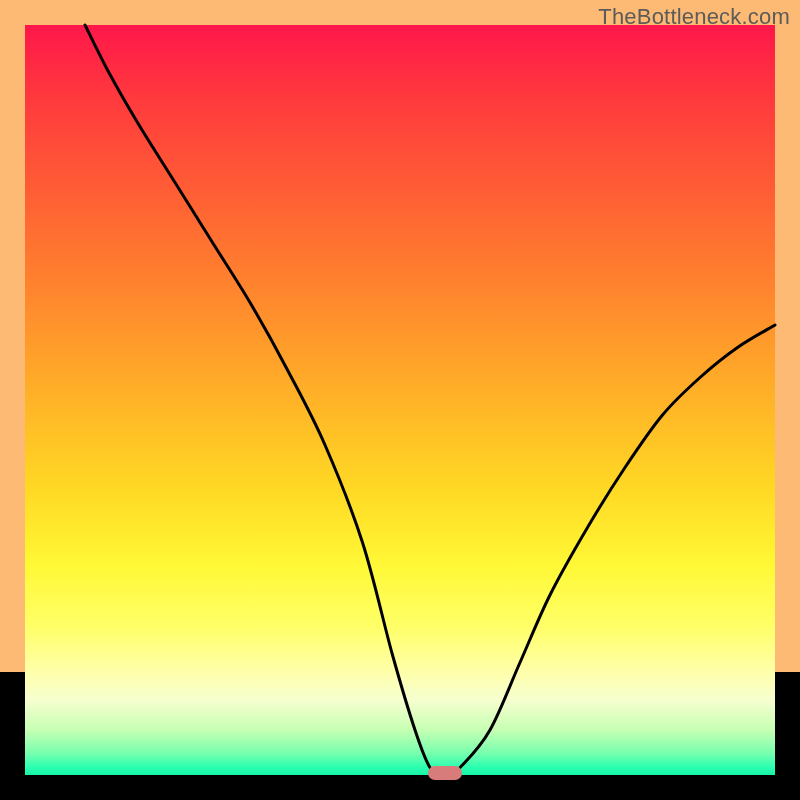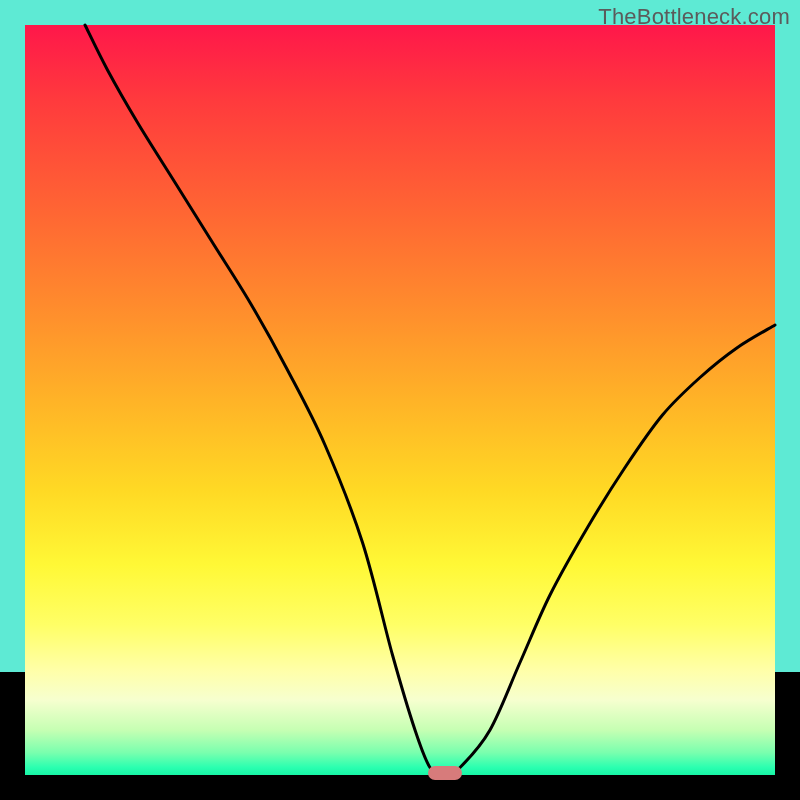--- a/index.html
+++ b/index.html
@@ -8,21 +8,21 @@
     width: 800px;
     height: 800px;
     background: #000;
     overflow: hidden;
     font-family: Arial, Helvetica, sans-serif;
   }
   .frame {
     position: relative;
     width: 800px;
     height: 672px;
-    background: #5eead4;
+    background: #fdba74;
   }
   .watermark {
     position: absolute;
     top: 4px;
     right: 10px;
     color: #5b5b5b;
     font-size: 22px;
     font-weight: 400;
     letter-spacing: 0.2px;
     z-index: 10;

